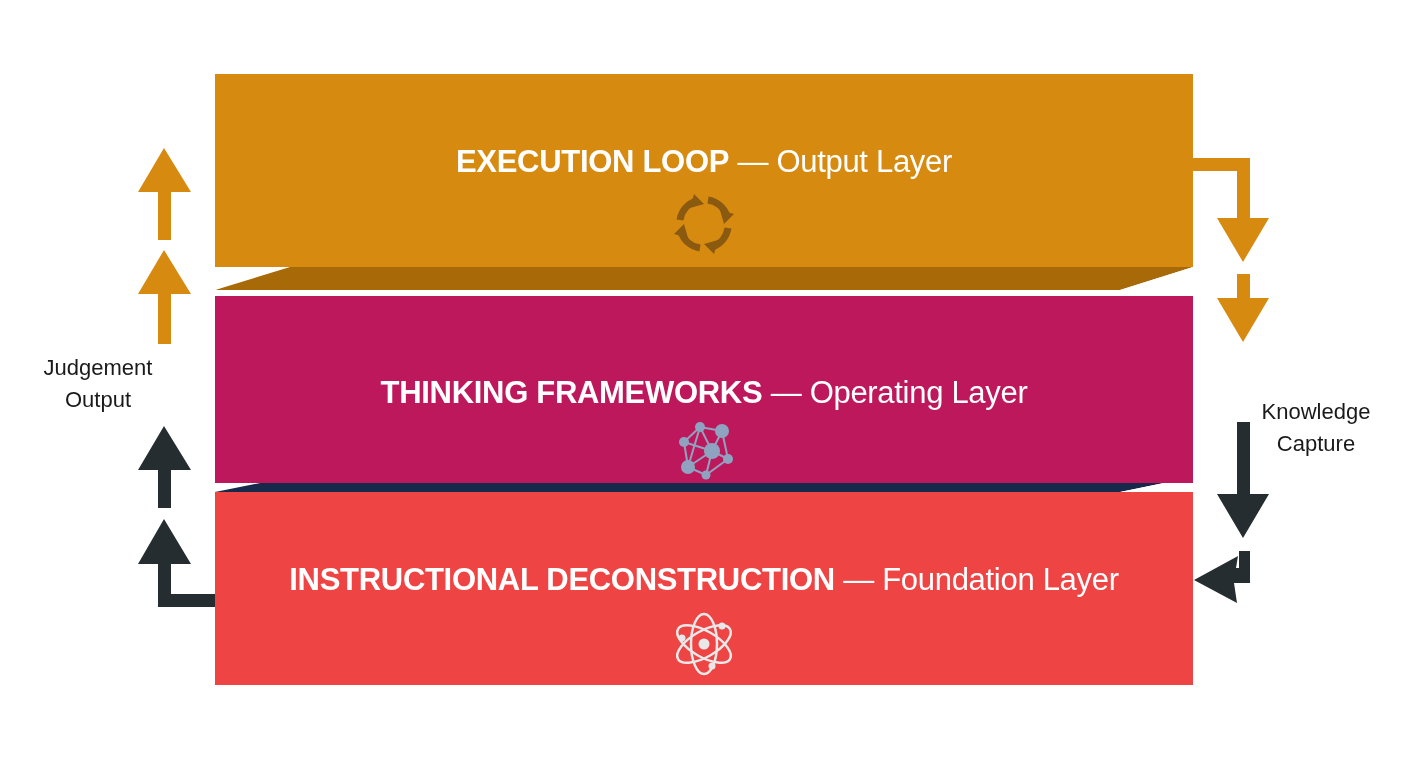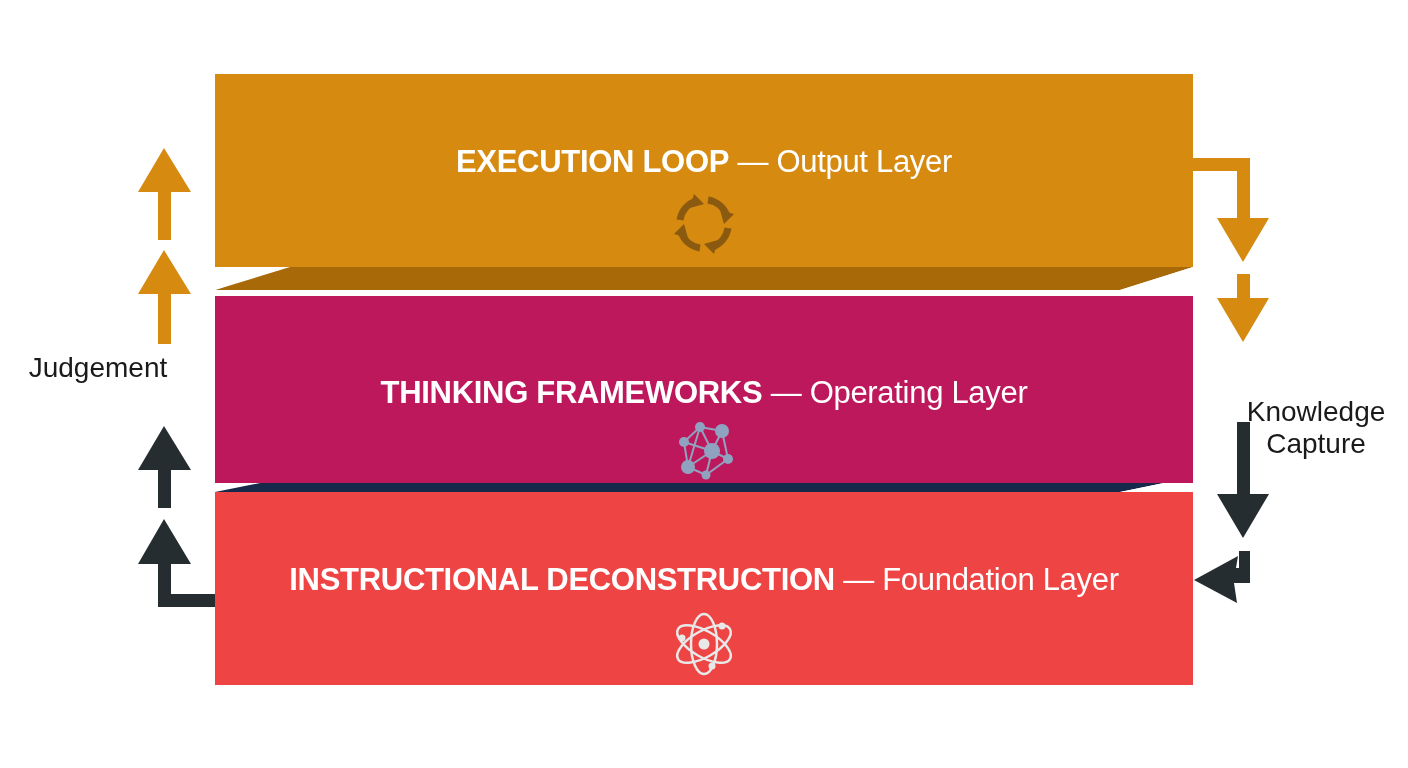--- a/index.html
+++ b/index.html
@@ -20,21 +20,21 @@
     .title {
       color: #ffffff; font-size: 31px; white-space: nowrap; letter-spacing: -0.3px;
     }
     .title .strong { font-weight: bold; }
     .title .light { font-weight: normal; }
     .layer-top .title { margin-top: 70px; }
     .layer-mid .title { margin-top: 77px; }
     .layer-bot .title { margin-top: 70px; }
     .icon { margin-top: 12px; }
     .side-label {
-      position: absolute; font-size: 28px; color: #1a1a1a; text-align: center; line-height: 32px;
+      position: absolute; font-size: 22px; color: #1a1a1a; text-align: center; line-height: 32px;
     }
     .shade { position: absolute; left: 0; top: 0; }
   </style>
 </head>
 <body>
 
 <div class="canvas">
 
   <svg class="shade" width="1408" height="768">
     <polygon points="215,267 1193,267 1120,290 215,290 275,268" fill="#A86A08"></polygon>
@@ -135,20 +135,21 @@
       <polygon points="1237,274 1250,274 1250,298 1269,298 1243,342 1217,298 1237,298"></polygon>
     </g>
     <g fill="#262D31">
       <polygon points="1237,422 1250,422 1250,494 1269,494 1243,538 1217,494 1237,494"></polygon>
       <polygon points="1239,551 1250,551 1250,583 1234,583 1237,603 1194,580 1238,556 1236,568 1239,568"></polygon>
     </g>
   </svg>
 
   <div class="side-label" style="left:22px; top:352px; width:152px;">
     <div>Judgement</div>
+    <div>Output</div>
   </div>
 
   <div class="side-label" style="left:1238px; top:352px; width:156px;margin-top:44px;">
     <div>Knowledge</div>
     <div>Capture</div>
   </div>
 
 </div>
 
 </body></html>

